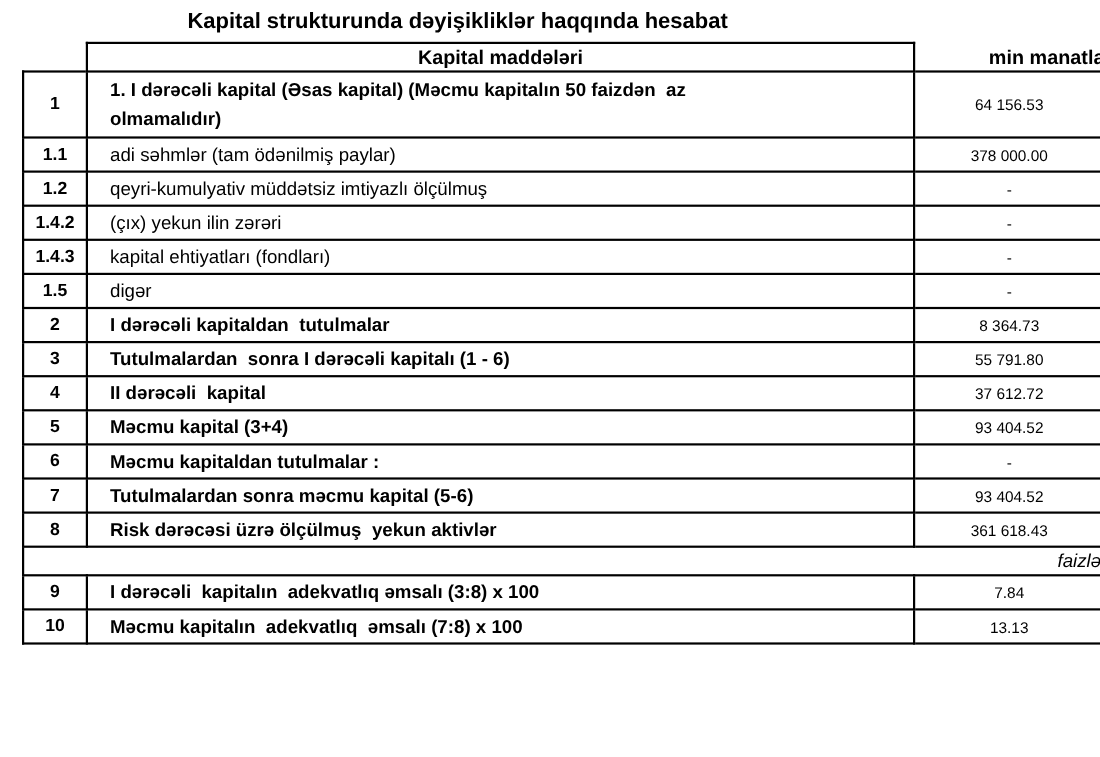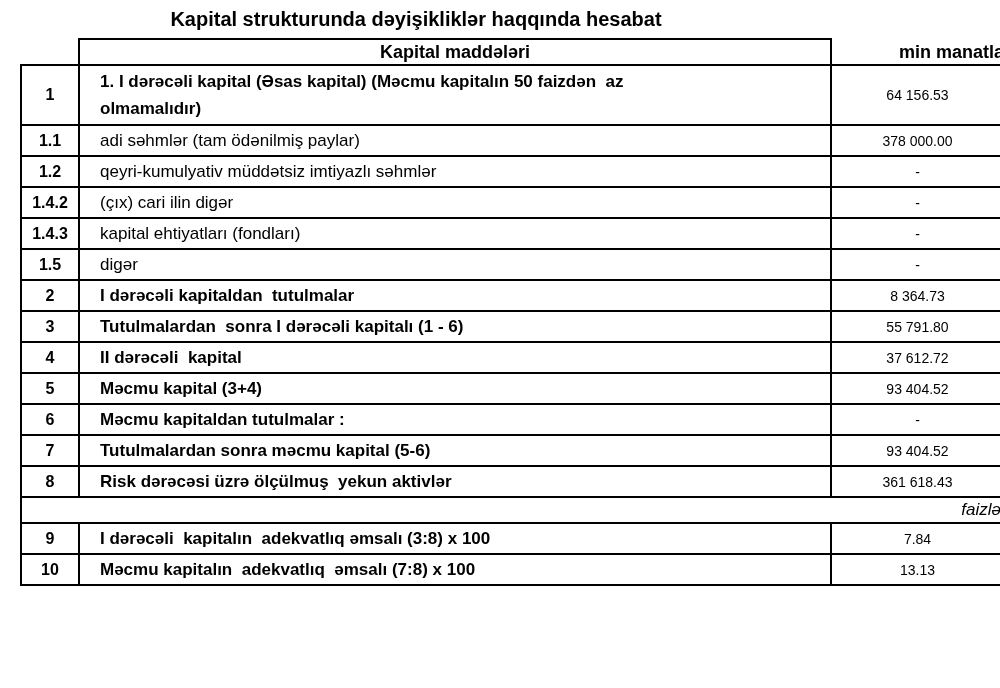--- a/index.html
+++ b/index.html
@@ -118,26 +118,26 @@
 olmamalıdır)</td>
           <td class="value">64 156.53</td>
         </tr>
         <tr class="row-normal">
           <td class="num">1.1</td>
           <td class="label">adi səhmlər (tam ödənilmiş paylar)</td>
           <td class="value">378 000.00</td>
         </tr>
         <tr class="row-normal">
           <td class="num">1.2</td>
-          <td class="label">qeyri-kumulyativ müddətsiz imtiyazlı səhmlər</td>
+          <td class="label">qeyri-kumulyativ müddətsiz imtiyazlı ölçülmuş</td>
           <td class="value">-</td>
         </tr>
         <tr class="row-normal">
           <td class="num">1.4.2</td>
-          <td class="label">(çıx) cari ilin digər</td>
+          <td class="label">(çıx) yekun ilin zərəri</td>
           <td class="value">-</td>
         </tr>
         <tr class="row-normal">
           <td class="num">1.4.3</td>
           <td class="label">kapital ehtiyatları (fondları)</td>
           <td class="value">-</td>
         </tr>
         <tr class="row-normal">
           <td class="num">1.5</td>
           <td class="label">digər</td>

